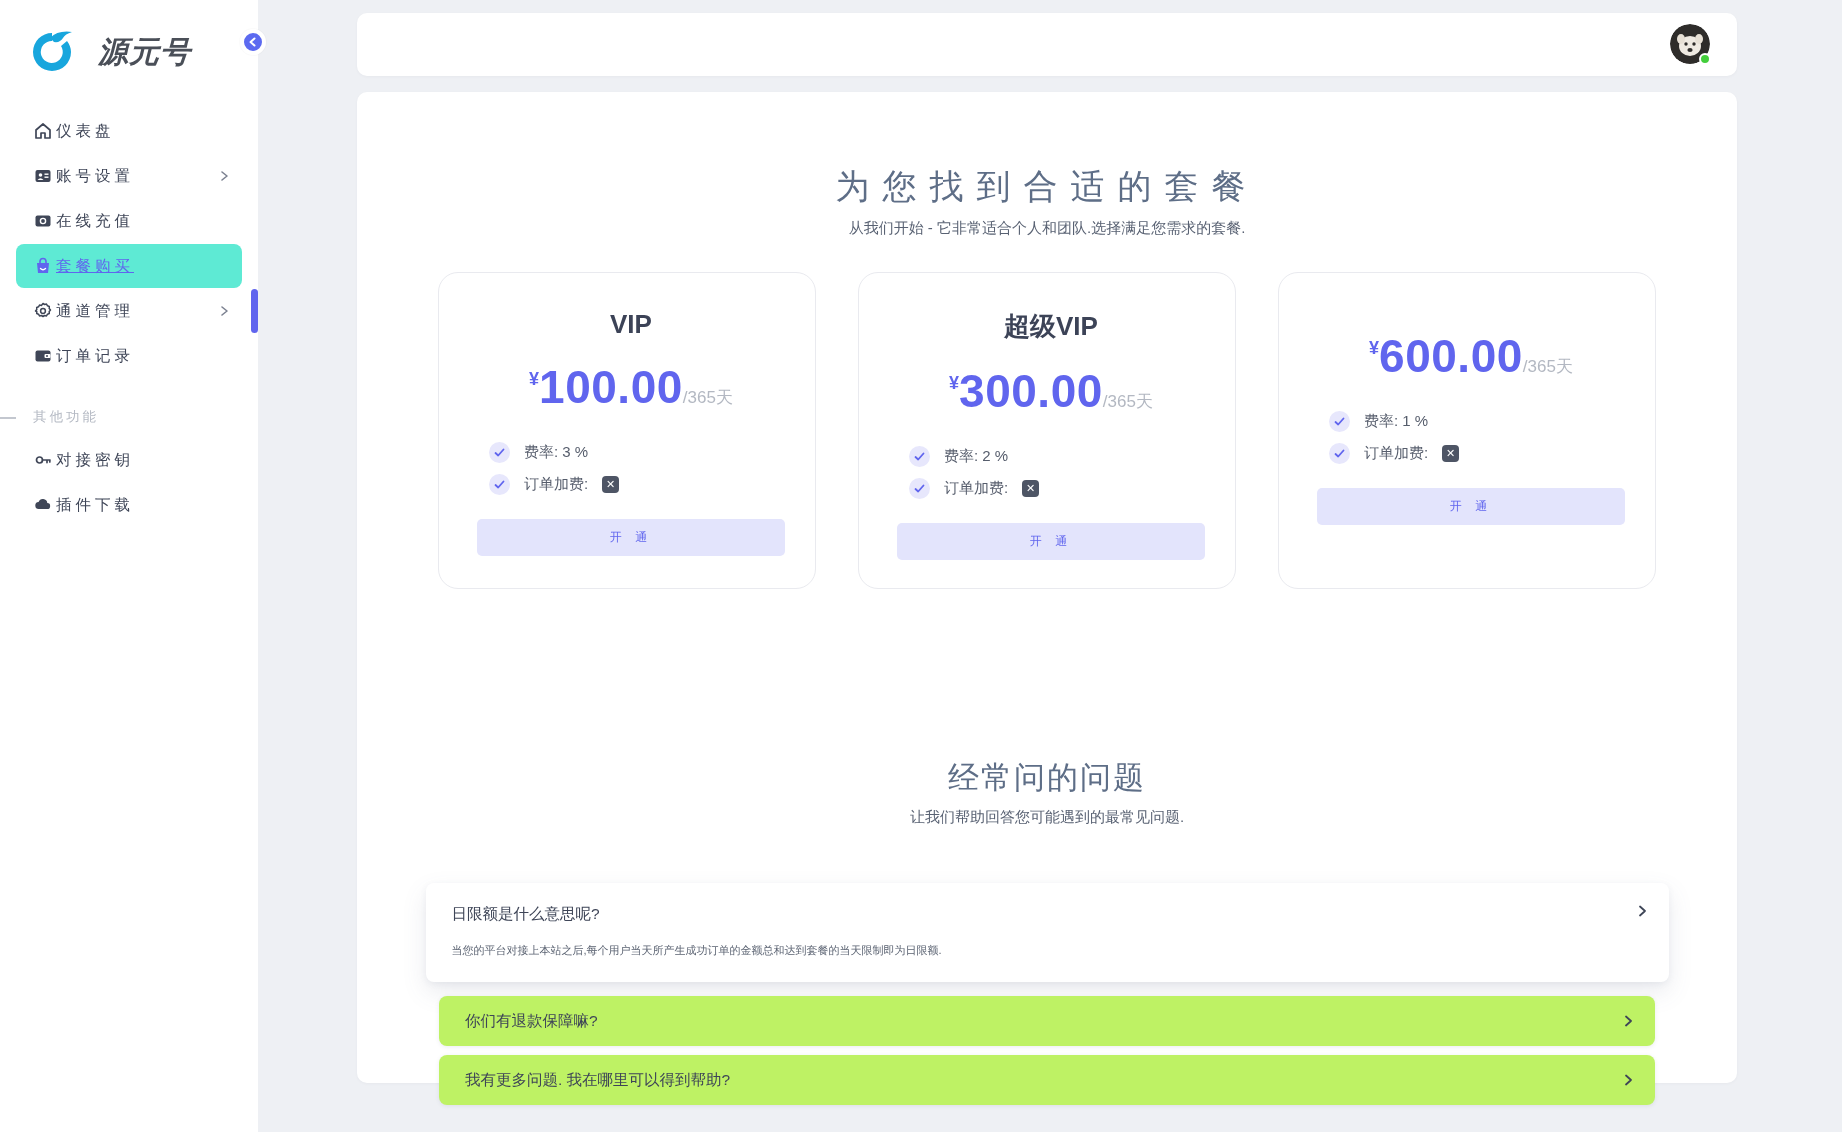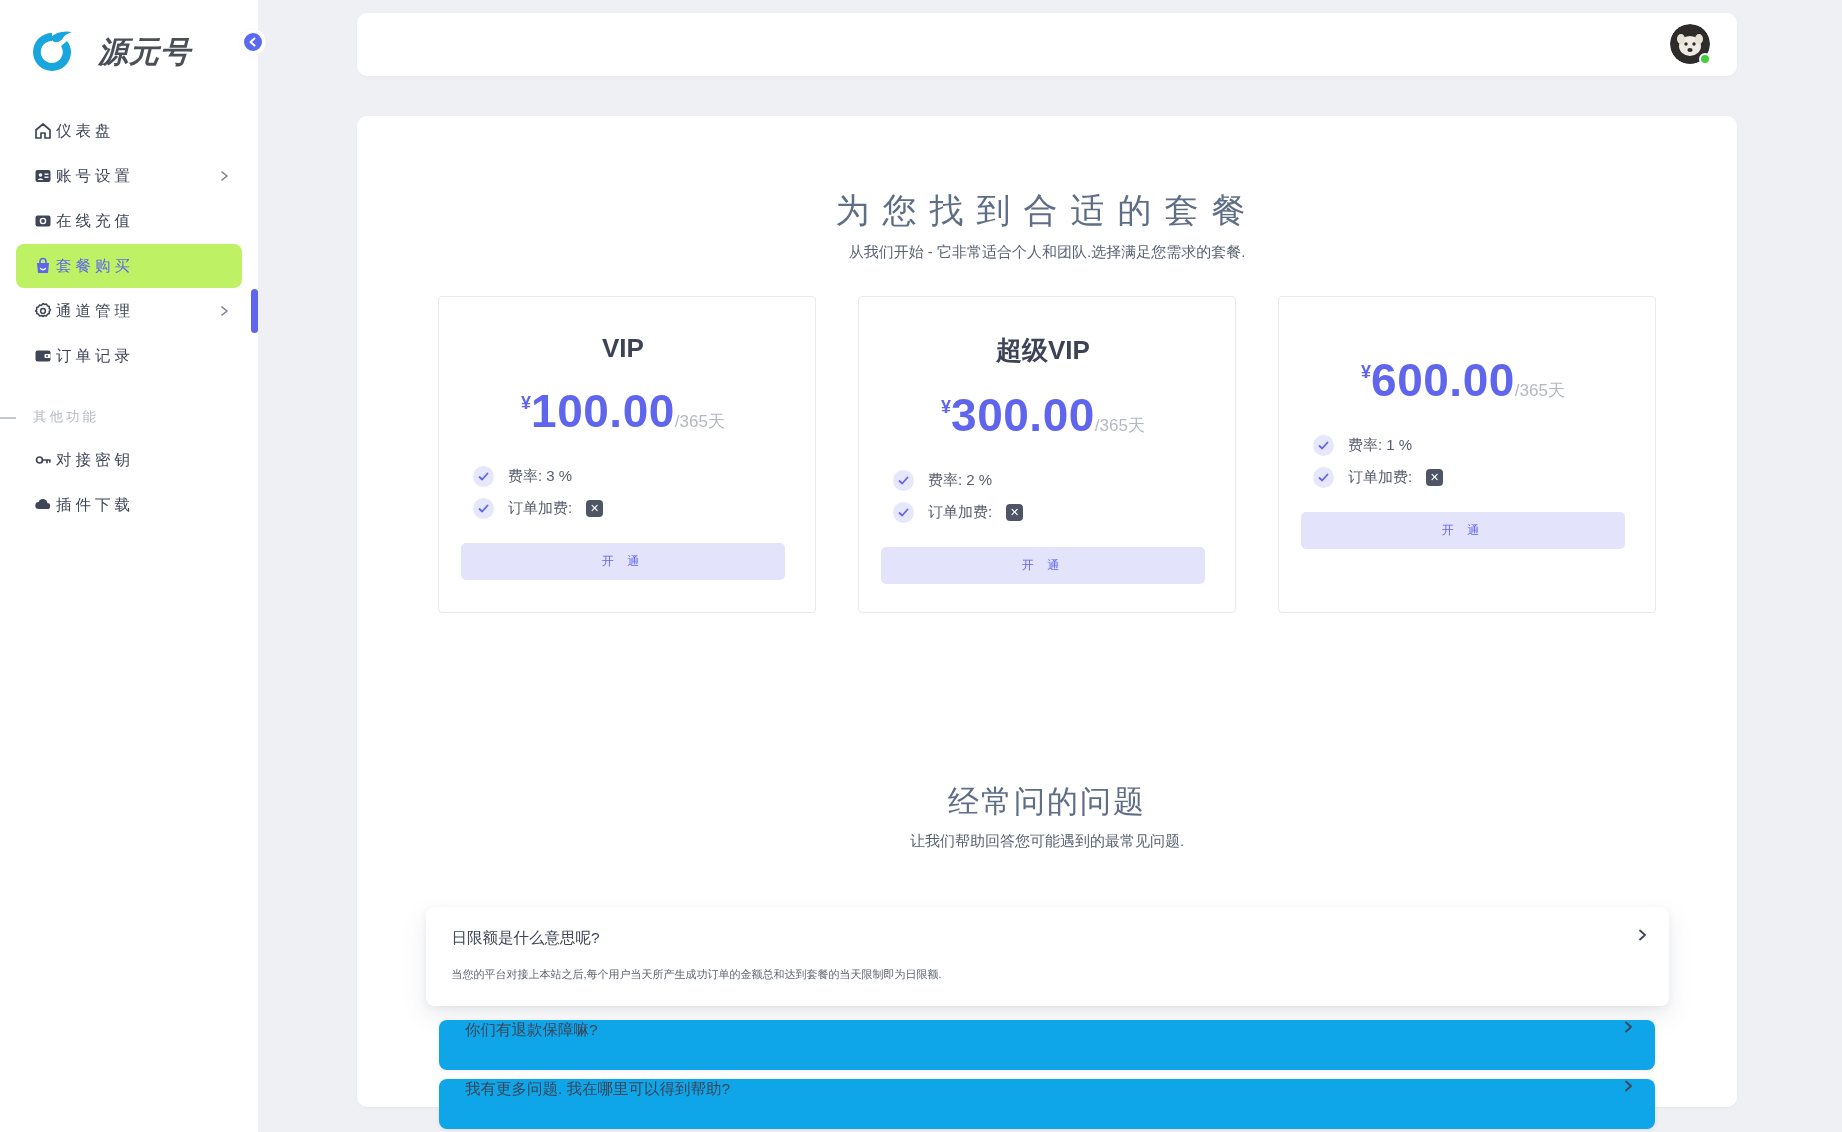--- a/index.html
+++ b/index.html
@@ -9,65 +9,65 @@
 
   
   .sidebar { position:absolute; left:0; top:0; width:258px; height:1132px; background:#ffffff; z-index:2; }
   .logo-row { display:flex; align-items:center; gap:20px; padding:26px 0 30px 26px; }
   .logo-mark { width:52px; height:52px; flex:0 0 auto; }
   .logo-word { font-size:30px; font-weight:800; color:#4a4f58; letter-spacing:1px; font-style:italic; }
 
   .nav { position:relative; }
   .nav-item { position:relative; display:flex; align-items:center; gap:3px; height:44px; margin:1px 16px; padding-left:17px; border-radius:8px; color:#3e4557; font-size:15.5px; letter-spacing:4px; cursor:pointer; }
   .nav-item .nicon { width:20px; height:20px; flex:0 0 auto; color:#3f4657; display:flex; align-items:center; justify-content:center; }
-  .nav-item.active { background:#bef264; color:#6065ee; }
+  .nav-item.active { background:#5eead4; color:#6065ee;text-decoration:underline; }
   .nav-item.active .nicon { color:#6065ee; }
   .nav-chevron { position:absolute; right:12px; color:#7b8190; display:flex; }
   .active-bar { position:absolute; right:0; width:7px; height:44px; background:#6065ee; border-radius:5px; }
 
   .nav-section { position:relative; margin:30px 0 12px 0; height:18px; }
   .nav-section .dash { position:absolute; left:0; top:9px; width:16px; height:1.5px; background:#c3c7cf; }
   .nav-section .sec-label { position:absolute; left:33px; top:0; font-size:13.5px; color:#b4b9c3; letter-spacing:3px;text-align:right; }
 
   
   .collapse-btn { position:absolute; left:240px; top:29px; width:26px; height:26px; border-radius:50%; background:#5c6af0; border:4px solid #ffffff; box-shadow:0 0 0 1px rgba(0,0,0,0.02); display:flex; align-items:center; justify-content:center; cursor:pointer; z-index:5; }
 
   
   .topbar { position:absolute; left:357px; top:13px; width:1380px; height:63px; background:#ffffff; border-radius:10px; box-shadow:0 1px 3px rgba(40,50,80,0.04); }
   .avatar-wrap { position:absolute; right:27px; top:11px; width:40px; height:40px; cursor:pointer; }
   .avatar { width:40px; height:40px; border-radius:50%; overflow:hidden; display:block; }
   .status-dot { position:absolute; right:-1px; bottom:-1px; width:12px; height:12px; border-radius:50%; background:#43ce3b; border:2px solid #ffffff; }
 
   
-  .content-card { position:absolute; left:357px; top:116px; width:1380px; height:991px; background:#ffffff; border-radius:10px; box-shadow:0 1px 3px rgba(40,50,80,0.04); }
+  .content-card { position:absolute; left:357px; top:92px; width:1380px; height:991px; background:#ffffff; border-radius:10px; box-shadow:0 1px 3px rgba(40,50,80,0.04); }
 
   .pricing-title { padding-top:72px; text-align:center; font-size:34px; font-weight:500; color:#5e6e87; letter-spacing:13px; }
   .pricing-sub { margin-top:9px; text-align:center; font-size:15px; color:#596273; }
 
   .plans-row { margin-top:34px; display:flex; justify-content:center; gap:42px; }
-  .plan-card { width:378px; border:1px solid #e9eaef; border-radius:4px; background:#fff; padding:36px 30px 28px 22px; }
+  .plan-card { width:378px; border:1px solid #e9eaef; border-radius:20px; background:#fff; padding:36px 30px 28px 38px; }
   .plan-name { text-align:center; font-size:26px; font-weight:700; color:#3c4357; }
   .plan-price-row { margin-top:20px; text-align:center; white-space:nowrap; }
   .cur { font-size:18px; font-weight:700; color:#6065ee; vertical-align:18px; }
   .price { font-size:46px; font-weight:700; color:#6065ee; letter-spacing:0.5px; }
   .period { font-size:17px; color:#b3b8c2; }
   .plan-feats { margin-top:28px; padding-left:12px; }
   .feat { display:flex; align-items:center; gap:14px; margin:11px 0; font-size:15px; color:#565d6c; }
   .check-badge { width:21px; height:21px; border-radius:50%; background:#e7e7fc; display:flex; align-items:center; justify-content:center; flex:0 0 auto; }
   .x-square { width:17px; height:17px; border-radius:4px; background:#4e5565; color:#fff; display:flex; align-items:center; justify-content:center; font-size:11px; font-weight:700; line-height:1; }
   .open-btn { margin-top:24px; width:100%; height:37px; background:#e3e4fc; border:none; border-radius:5px; color:#6065ee; font-size:12px; letter-spacing:5px; display:flex; align-items:center; justify-content:center; cursor:pointer; font-family:inherit; }
 
   .faq-title { margin-top:168px; text-align:center; font-size:31px; font-weight:500; color:#5e6e87; letter-spacing:2px; }
   .faq-sub { margin-top:9px; text-align:center; font-size:15px; color:#596273; }
 
   .faq-list { width:1243px; margin:56px auto 0 auto; }
   .faq-item-open { background:#fff; border-radius:8px; box-shadow:0 10px 25px rgba(90,100,130,0.13), 0 2px 6px rgba(90,100,130,0.08); padding:21px 26px 24px 26px; position:relative; cursor:pointer; }
   .faq-q { font-size:15.5px; color:#3e4557; }
   .faq-a { margin-top:18px; font-size:11px; color:#5b6372; }
-  .faq-item { width:1216px; margin:0 auto; background:#0ea5e9; border-radius:8px; box-shadow:0 1px 4px rgba(70,80,110,0.10); height:50px; display:flex; align-items:flex-start; padding:0 26px; position:relative; cursor:pointer; }
+  .faq-item { width:1216px; margin:0 auto; background:#bef264; border-radius:8px; box-shadow:0 1px 4px rgba(70,80,110,0.10); height:50px; display:flex; align-items:center; padding:0 26px; position:relative; cursor:pointer; }
   .faq-item.second { margin-top:14px; }
   .faq-item.third { margin-top:9px; }
   .faq-chev { position:absolute; right:20px; color:#3e4557; display:flex; }
   .faq-item-open .faq-chev { top:21px; }
 </style>
 </head>
 <body>
 
 <div class="app">
 

